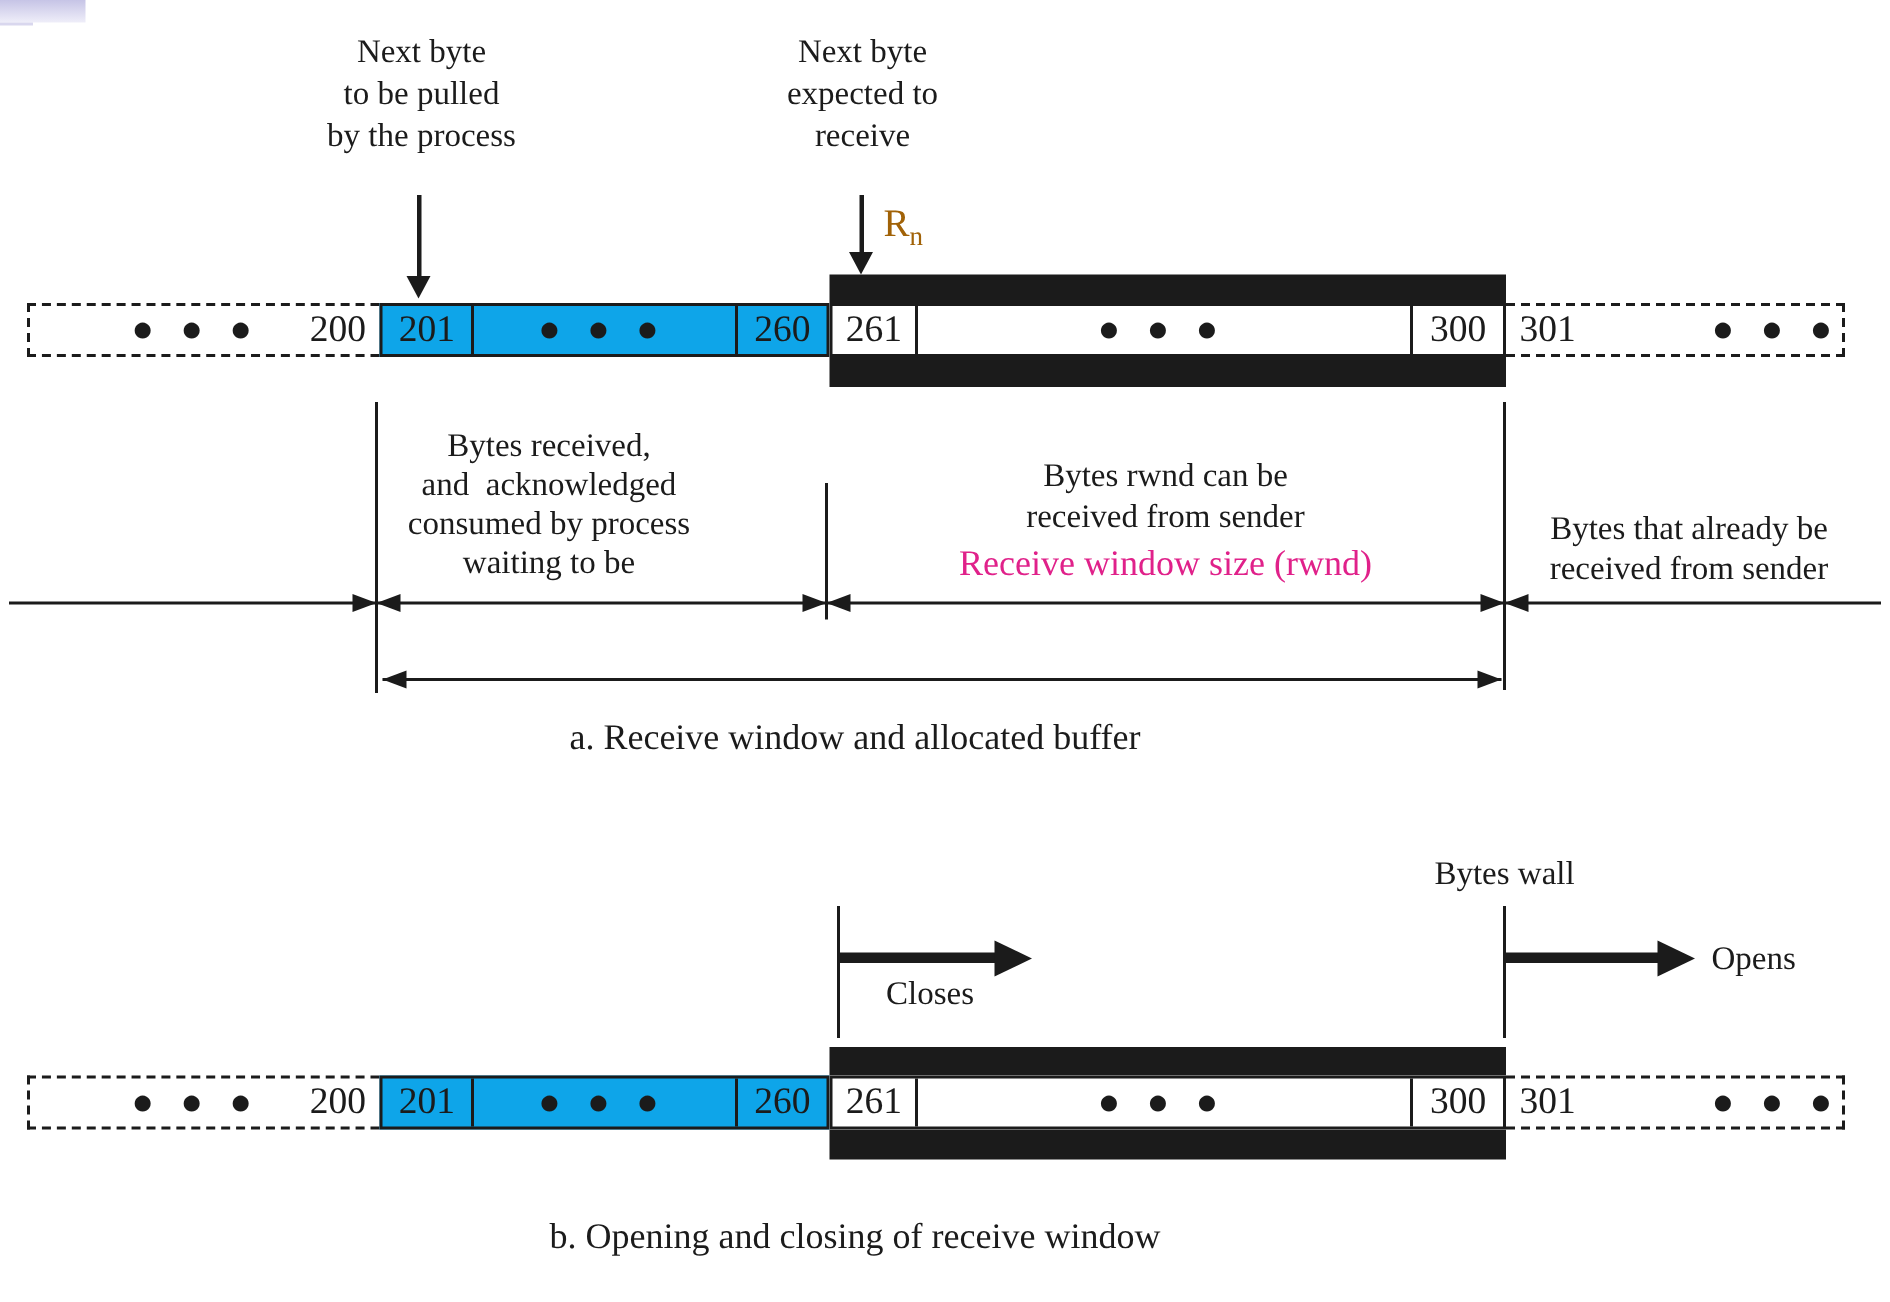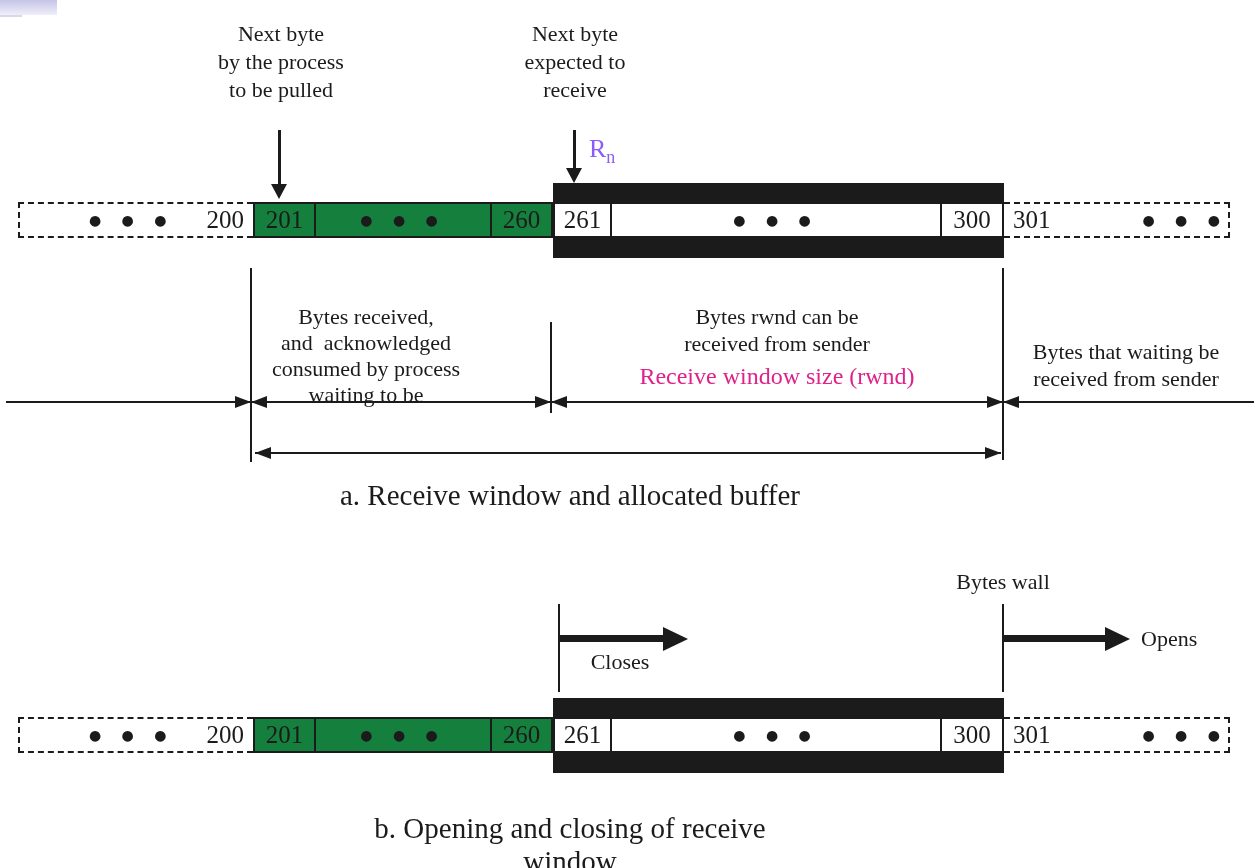--- a/index.html
+++ b/index.html
@@ -8,24 +8,24 @@
     font-family:"Liberation Serif","DejaVu Serif",serif;color:#1b1b1b;
   }
   .abs{position:absolute;}
   .txt-line{white-space:pre-wrap;}
   
   .corner-decor{left:0;top:0;width:57px;height:15px;
     background:linear-gradient(#c6c4e6,#efeef9);}
   .corner-line{left:0;top:15px;width:22px;height:2px;background:#d9d7ee;}
   
   .annot{text-align:center;font-size:22px;line-height:28px;}
-  .annot.tight{line-height:26px;margin-top:20px;}
-  .caption{font-size:29px;text-align:center;}
+  .annot.tight{line-height:26px;}
+  .caption{font-size:24px;text-align:center;}
   .rwnd{font-size:24px;font-weight:normal;color:#e0218a;text-align:center;}
-  .rn{font-size:26px;color:#8b5cf6;}
+  .rn{font-size:26px;color:#a16207;}
   .rn sub{font-size:18px;}
   
   .hline{height:2px;background:#1b1b1b;}
   .vline{width:2px;background:#1b1b1b;}
   .ah{width:0;height:0;border-top:6px solid transparent;border-bottom:6px solid transparent;}
   .ah.r{border-left:16px solid #1b1b1b;}
   .ah.l{border-right:16px solid #1b1b1b;}
   .varrow-shaft{width:3px;background:#1b1b1b;}
   .varrow-head{width:0;height:0;border-left:8px solid transparent;border-right:8px solid transparent;border-top:15px solid #1b1b1b;}
   .thick-shaft{height:7px;background:#1b1b1b;}
@@ -33,40 +33,40 @@
   
   .bar{left:0;width:1260px;height:76px;}
   .win-black{position:absolute;left:553px;width:451px;background:#1b1b1b;}
   .win-black.top{top:0;height:19px;}
   .win-black.bot{top:55px;height:20px;}
   .dashed{position:absolute;top:19px;height:36px;border:2px dashed #1b1b1b;
     display:flex;align-items:center;box-sizing:border-box;background:#ffffff;}
   .dashed.left{left:18px;width:235px;border-right:none;justify-content:flex-end;padding-right:9px;gap:32px;}
   .dashed.right{left:1004px;width:226px;border-left:none;justify-content:space-between;padding-left:9px;gap:32px;}
   .seg{position:absolute;top:19px;height:36px;display:flex;box-sizing:border-box;border:2px solid #1b1b1b;}
-  .seg.orange{left:253px;width:300px;background:#15803d;}
+  .seg.orange{left:253px;width:300px;background:#0ea5e9;}
   .seg.window{left:553px;width:451px;background:#ffffff;}
   .cell{display:flex;align-items:center;justify-content:center;box-sizing:border-box;height:100%;}
   .cell + .cell{border-left:2px solid #1b1b1b;}
   .cell.grow{flex:1;}
   .num{font-size:25px;}
   .dots{font-size:14px;letter-spacing:8px;white-space:nowrap;font-family:"DejaVu Sans",sans-serif;}
 </style>
 </head>
 <body>
 
 <div class="stage">
 
   <div class="abs corner-decor"></div>
   <div class="abs corner-line"></div>
 
   <div class="abs annot" style="left:171px;top:20px;width:220px;">
     <div class="txt-line">Next byte</div>
+    <div class="txt-line">to be pulled</div>
     <div class="txt-line">by the process</div>
-    <div class="txt-line">to be pulled</div>
   </div>
   <div class="abs annot" style="left:465px;top:20px;width:220px;">
     <div class="txt-line">Next byte</div>
     <div class="txt-line">expected to</div>
     <div class="txt-line">receive</div>
   </div>
 
   <div class="abs varrow-shaft" style="left:278px;top:130px;height:54px;"></div>
   <div class="abs varrow-head" style="left:271px;top:184px;"></div>
 
@@ -104,21 +104,21 @@
     <div class="txt-line">and  acknowledged</div>
     <div class="txt-line">consumed by process</div>
     <div class="txt-line">waiting to be</div>
   </div>
   <div class="abs annot" style="left:657px;top:303px;width:240px;line-height:27px;">
     <div class="txt-line">Bytes rwnd can be</div>
     <div class="txt-line">received from sender</div>
   </div>
   <div class="abs rwnd" style="left:551px;top:363px;width:452px;">Receive window size (rwnd)</div>
   <div class="abs annot" style="left:1006px;top:338px;width:240px;line-height:27px;">
-    <div class="txt-line">Bytes that waiting be</div>
+    <div class="txt-line">Bytes that already be</div>
     <div class="txt-line">received from sender</div>
   </div>
 
   <div class="abs vline" style="left:250px;top:268px;height:194px;"></div>
   <div class="abs vline" style="left:550px;top:322px;height:91px;"></div>
   <div class="abs vline" style="left:1002px;top:268px;height:192px;"></div>
 
   <div class="abs hline" style="left:6px;top:401px;width:1248px;"></div>
   <div class="abs ah r" style="left:235px;top:396px;"></div>
   <div class="abs ah l" style="left:251px;top:396px;"></div>

